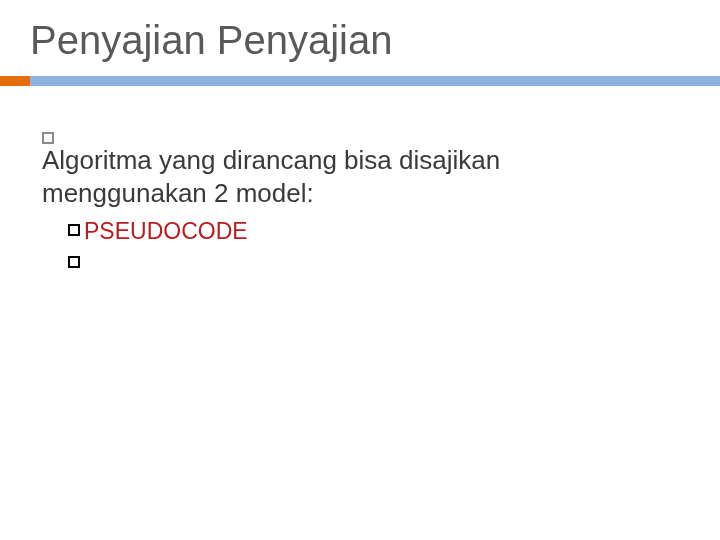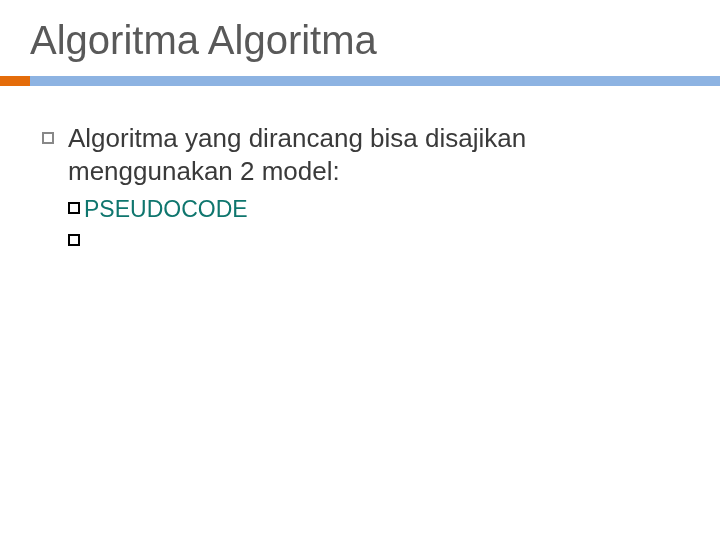--- a/index.html
+++ b/index.html
@@ -32,20 +32,21 @@
   .content {
     position: absolute;
     left: 42px;
     top: 122px;
     width: 620px;
   }
   .bullet-row {
     display: flex;
     align-items: flex-start;
     margin-bottom: 6px;
+    flex-direction: column;
   }
   .bullet-square {
     width: 12px;
     height: 12px;
     border: 2px solid #888;
     margin-top: 10px;
     margin-right: 14px;
     flex-shrink: 0;
   }
   .main-text {
@@ -67,28 +68,28 @@
     width: 12px;
     height: 12px;
     border: 2px solid #000;
     margin-top: 7px;
     margin-right: 4px;
     flex-shrink: 0;
   }
   .sub-text {
     font-size: 23px;
     line-height: 1.3;
-    color: #0f766e;
+    color: #b91c1c;
   }
 </style>
 </head>
 <body>
 
 <div class="slide">
-  <div class="title">Algoritma Algoritma</div>
+  <div class="title">Penyajian Penyajian</div>
   <div class="accent-bar"></div>
   <div class="accent-orange"></div>
 
   <div class="content">
     <div class="bullet-row">
       <div class="bullet-square"></div>
       <div class="main-text">Algoritma yang dirancang bisa disajikan menggunakan 2 model:</div>
     </div>
     <div class="sub-list">
       <div class="sub-row">

